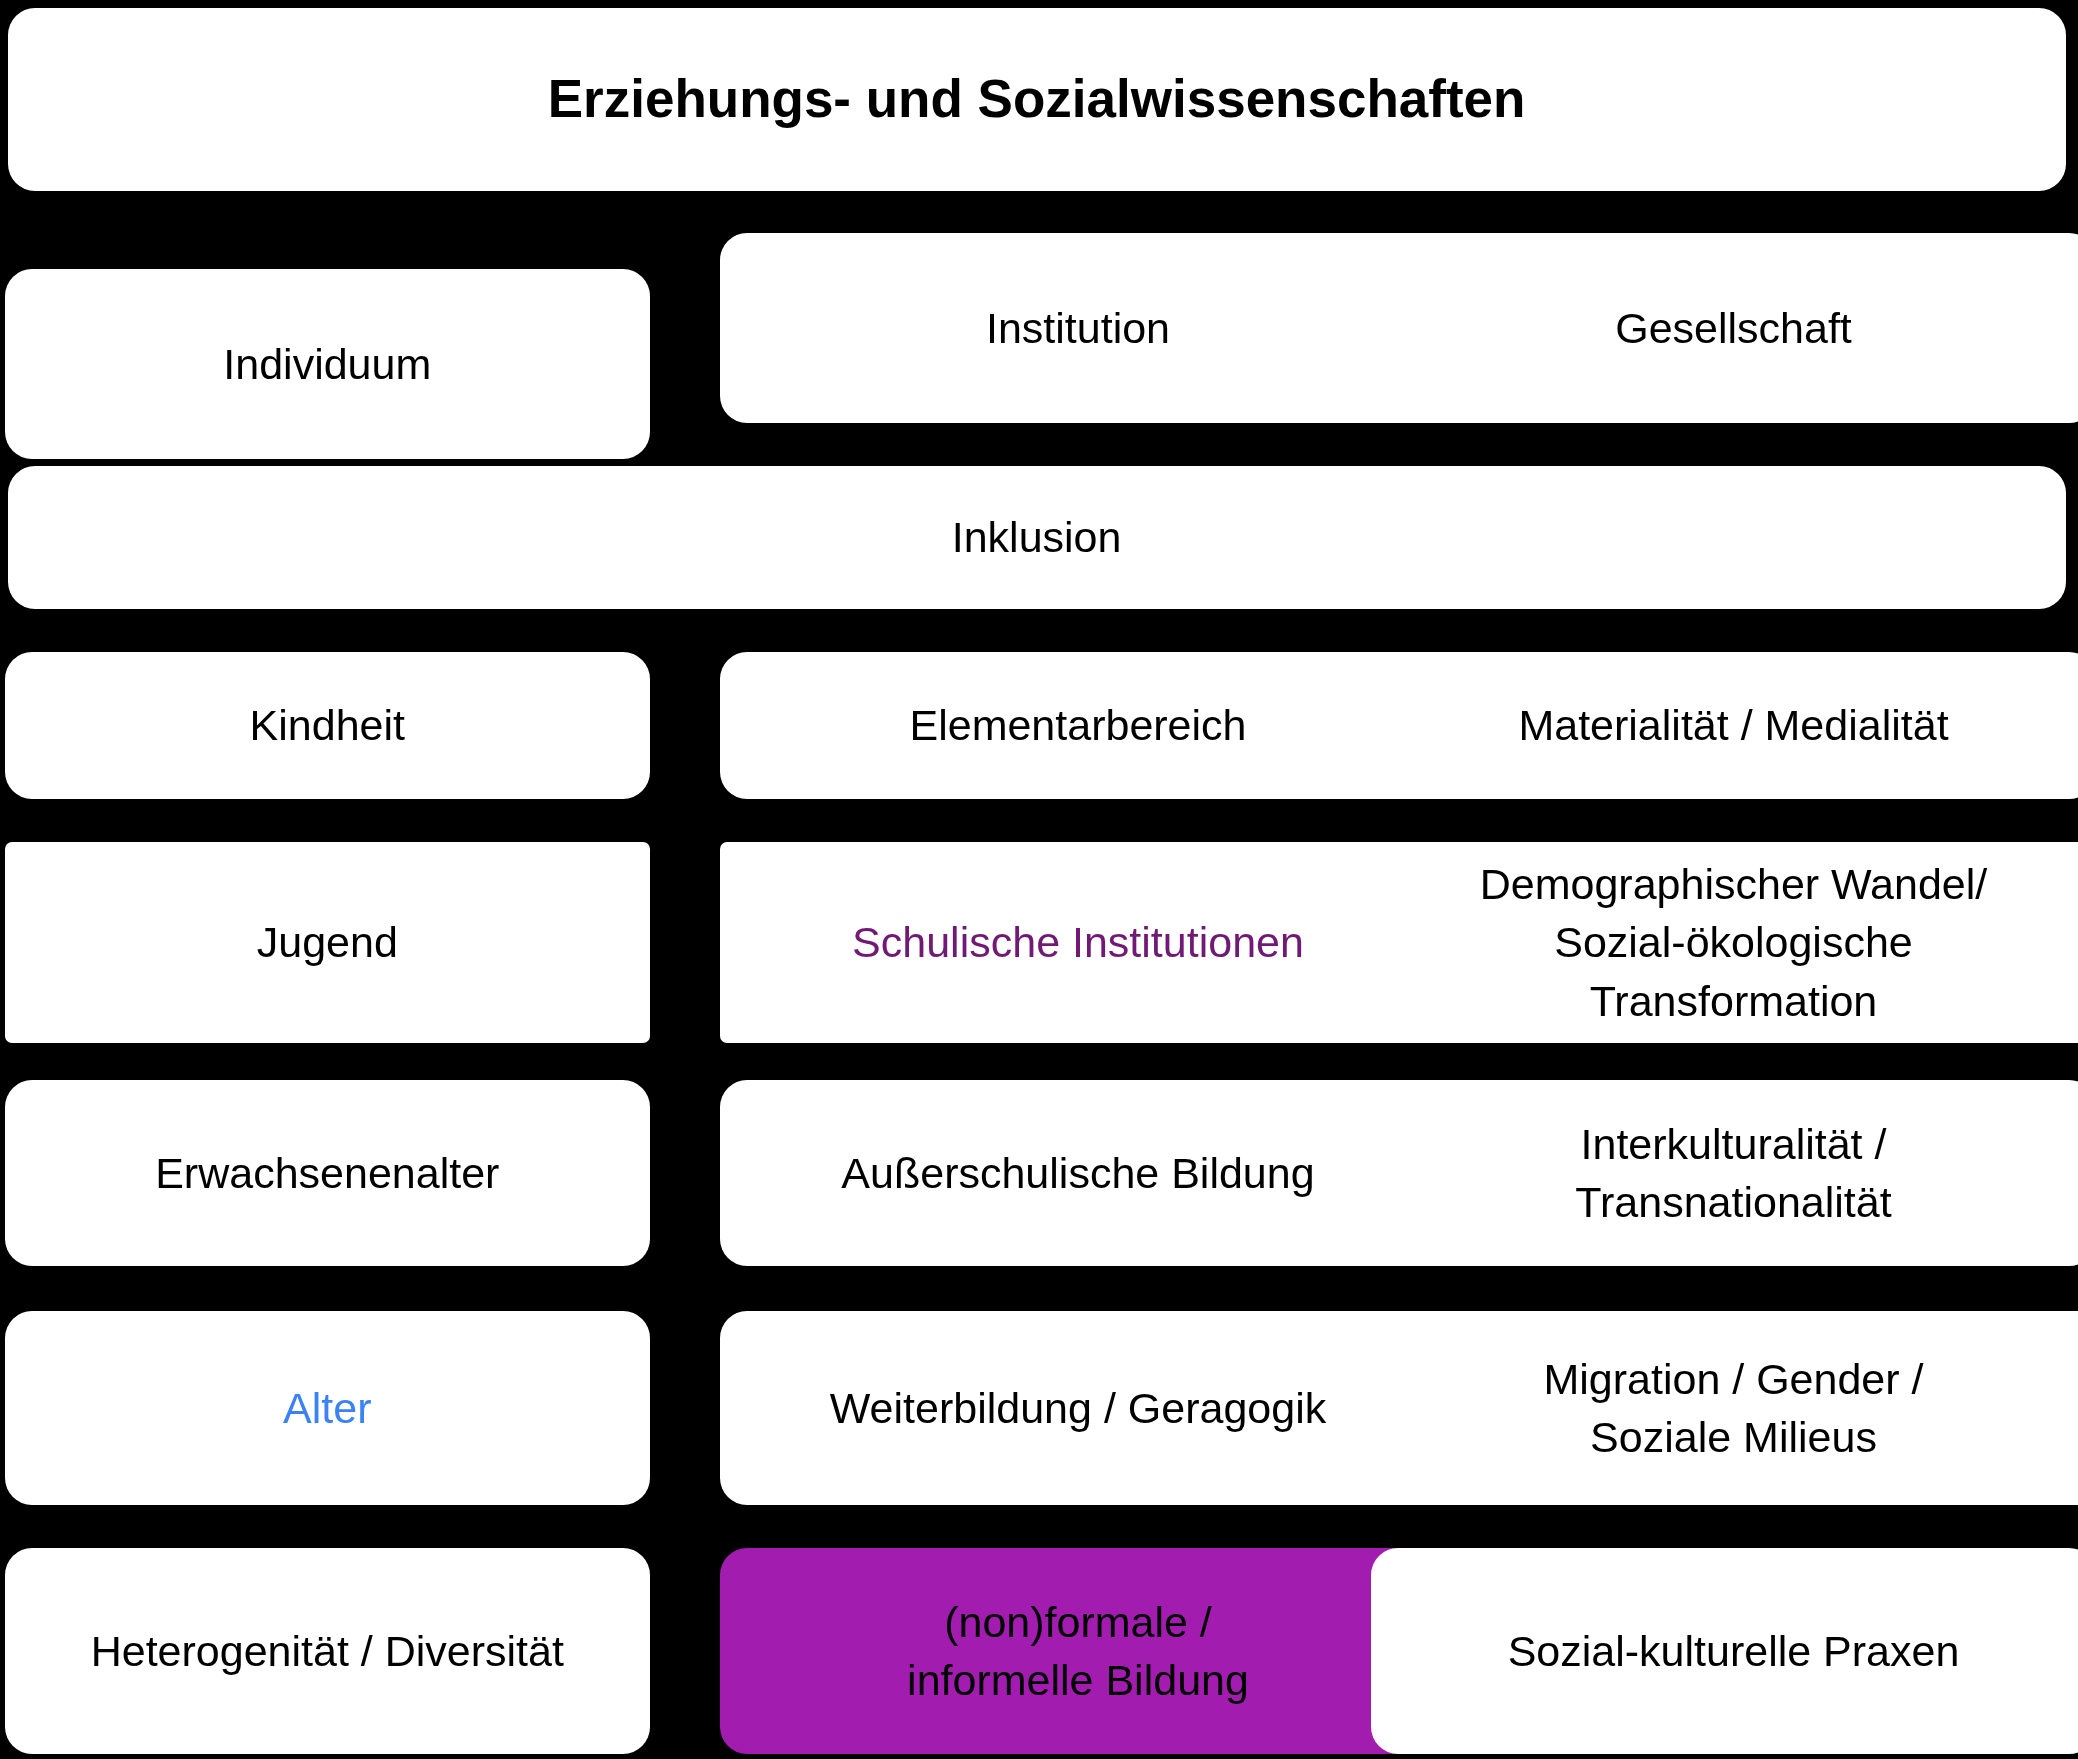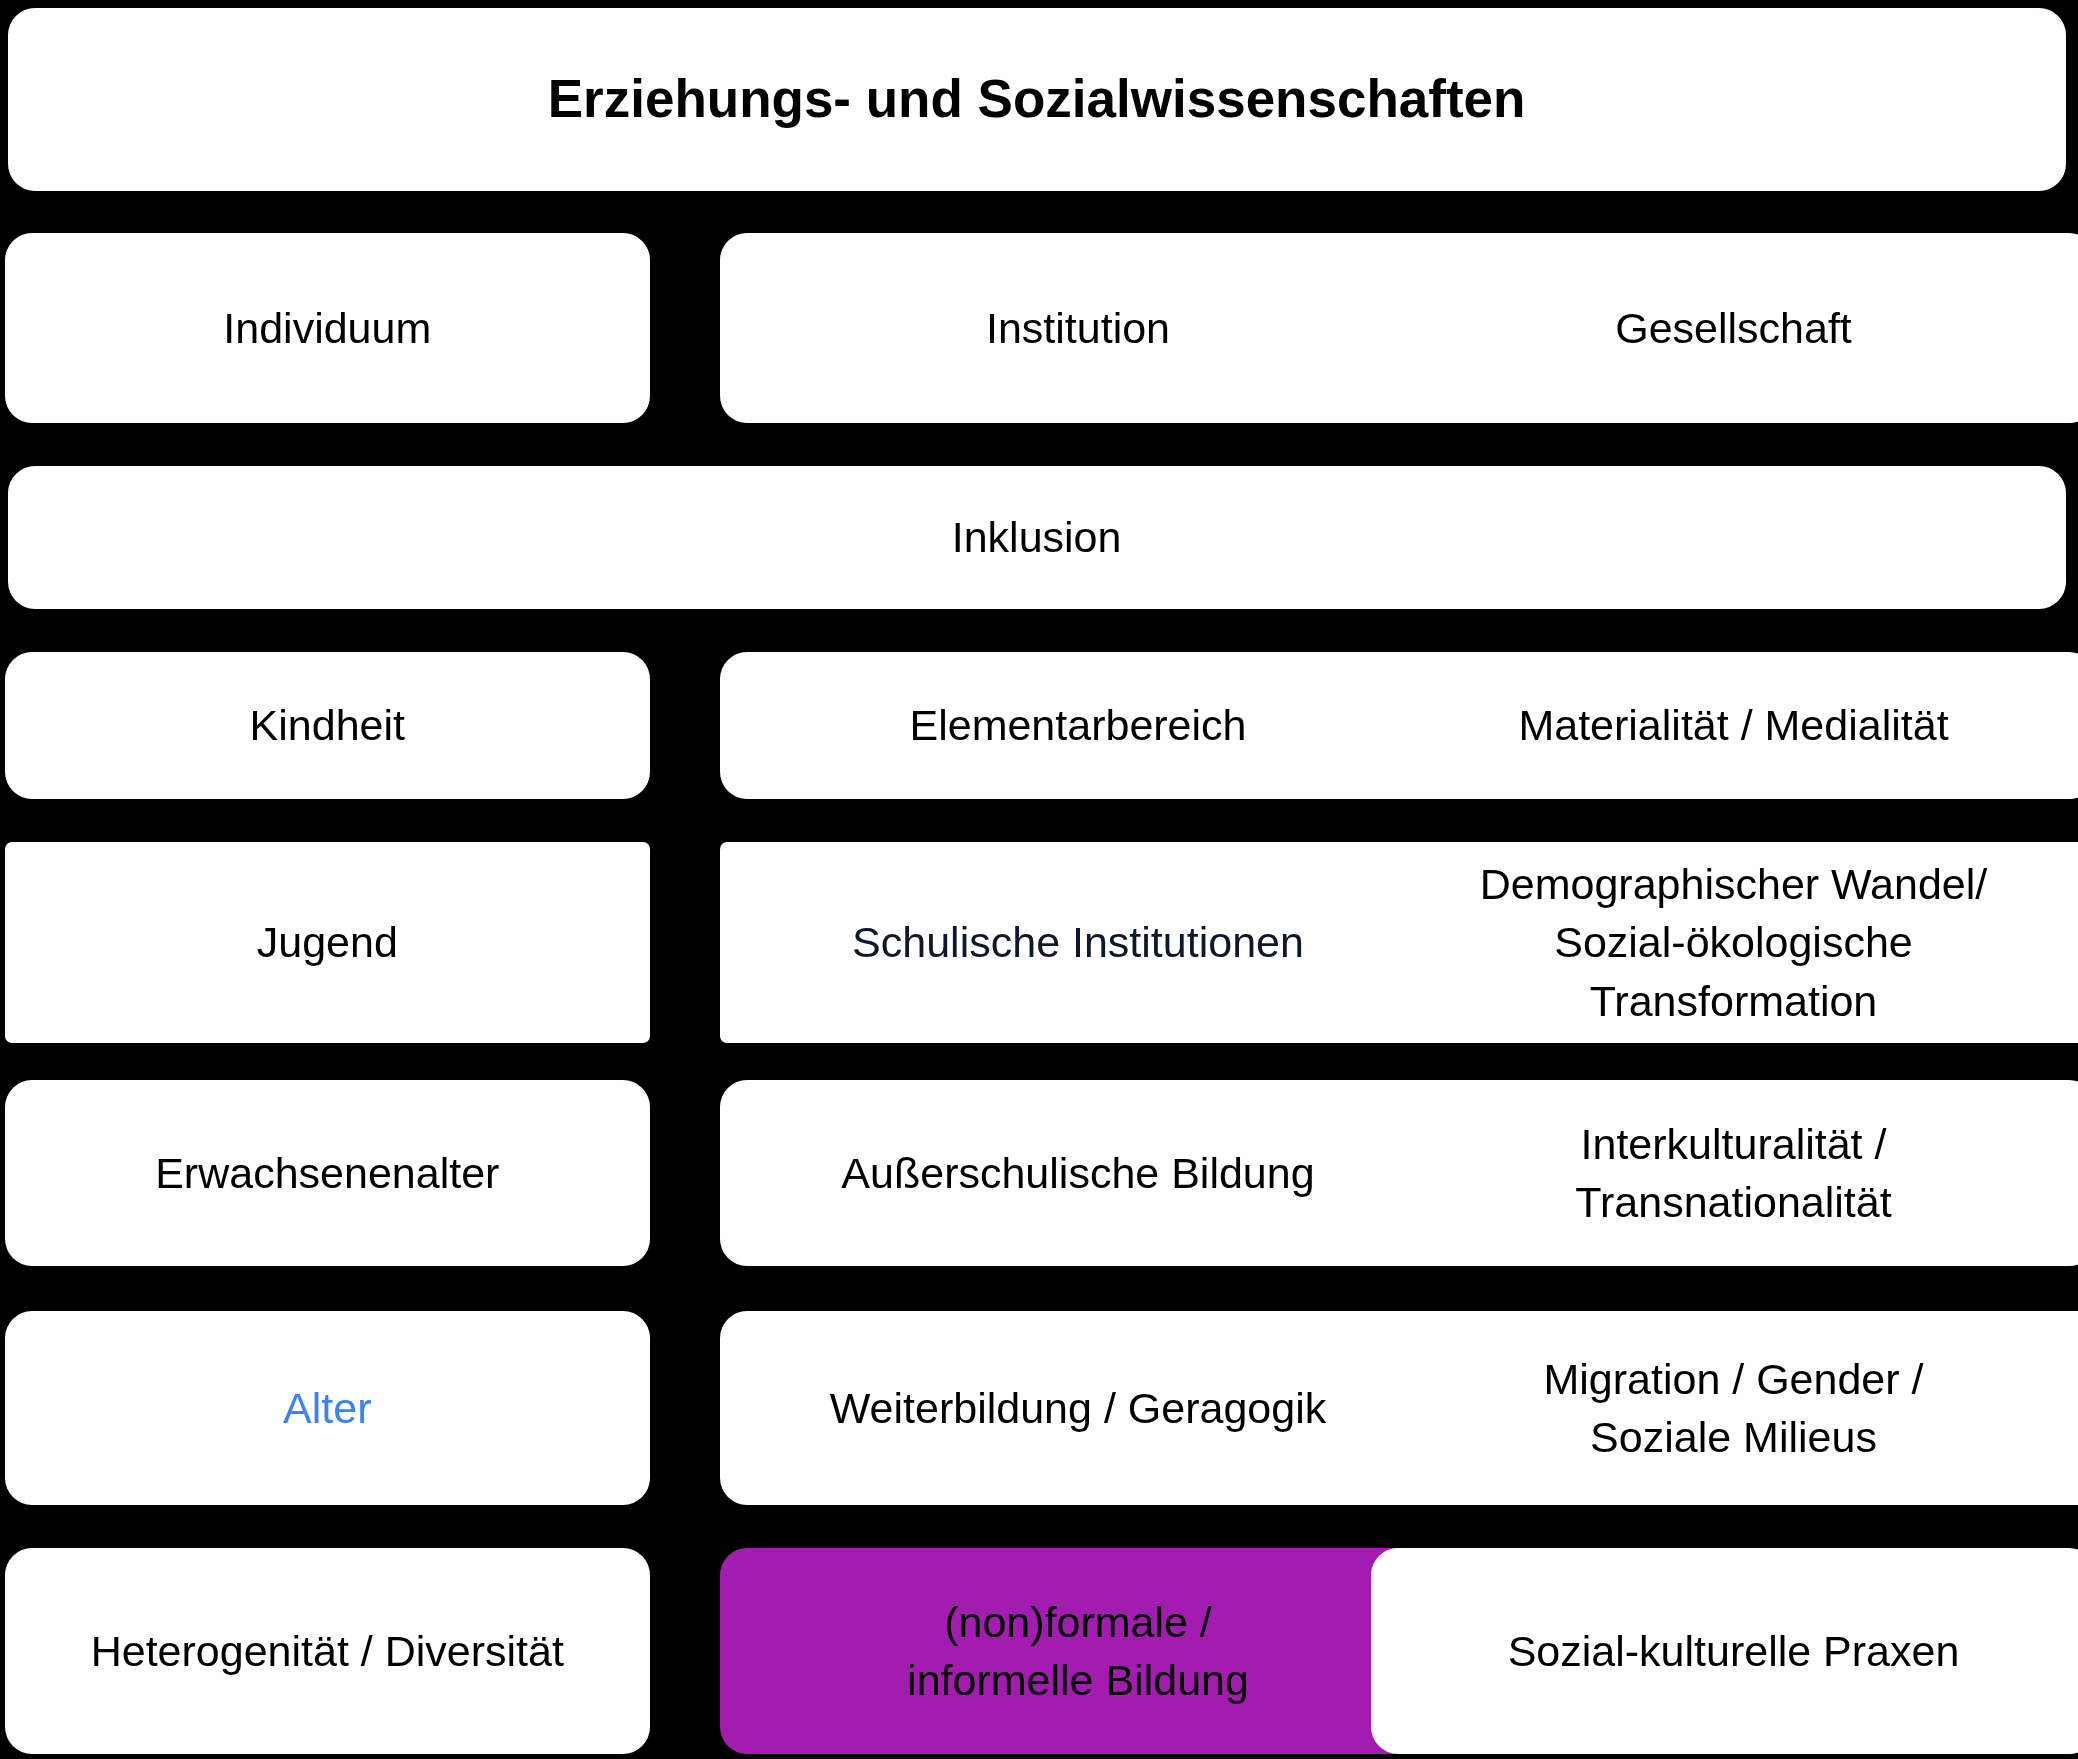--- a/index.html
+++ b/index.html
@@ -41,32 +41,32 @@
   .c2{left:720px;width:716px;}
   .c3{left:1371px;width:725px;}
 </style>
 </head>
 <body>
 
 <div id="canvas" style="background: rgb(0, 0, 0);">
 
   <div class="box title-box r1 full" style="background: #ffffff; color: rgb(0, 0, 0);">Erziehungs- und Sozialwissenschaften</div>
 
-  <div class="box r2 c1" style="background: rgb(255, 255, 255); color: rgb(0, 0, 0);">Individuum</div>
+  <div class="box r2 c1" style="background: rgb(255, 255, 255); color: rgb(0, 0, 0); margin-top: 36px;">Individuum</div>
   <div class="box r2 c2" style="background: rgb(255, 255, 255); color: rgb(0, 0, 0);">Institution</div>
   <div class="box r2 c3" style="background: rgb(255, 255, 255); color: rgb(0, 0, 0);">Gesellschaft</div>
 
   <div class="box r3 full" style="background: rgb(255, 255, 255); color: rgb(0, 0, 0);">Inklusion</div>
 
   <div class="box r4 c1" style="background: rgb(255, 255, 255); color: rgb(0, 0, 0);">Kindheit</div>
   <div class="box r4 c2" style="background: rgb(255, 255, 255); color: rgb(0, 0, 0);">Elementarbereich</div>
   <div class="box r4 c3" style="background: rgb(255, 255, 255); color: rgb(0, 0, 0);">Materialität / Medialität</div>
 
   <div class="box r5 c1" style="background: rgb(255, 255, 255); color: rgb(0, 0, 0);">Jugend</div>
-  <div class="box r5 c2" style="background: rgb(255, 255, 255); color: #0f172a;">Schulische Institutionen</div>
+  <div class="box r5 c2" style="background: rgb(255, 255, 255); color: #701a75;">Schulische Institutionen</div>
   <div class="box r5 c3" style="background: rgb(255, 255, 255); color: rgb(0, 0, 0);">Demographischer Wandel/
 Sozial-ökologische
 Transformation</div>
 
   <div class="box r6 c1" style="background: rgb(255, 255, 255); color: rgb(0, 0, 0);">Erwachsenenalter</div>
   <div class="box r6 c2" style="background: rgb(255, 255, 255); color: rgb(0, 0, 0);">Außerschulische Bildung</div>
   <div class="box r6 c3" style="background: rgb(255, 255, 255); color: rgb(0, 0, 0);">Interkulturalität /
 Transnationalität</div>
 
   <div class="box r7 c1" style="background: rgb(255, 255, 255); color: #3b82f6;">Alter</div>

